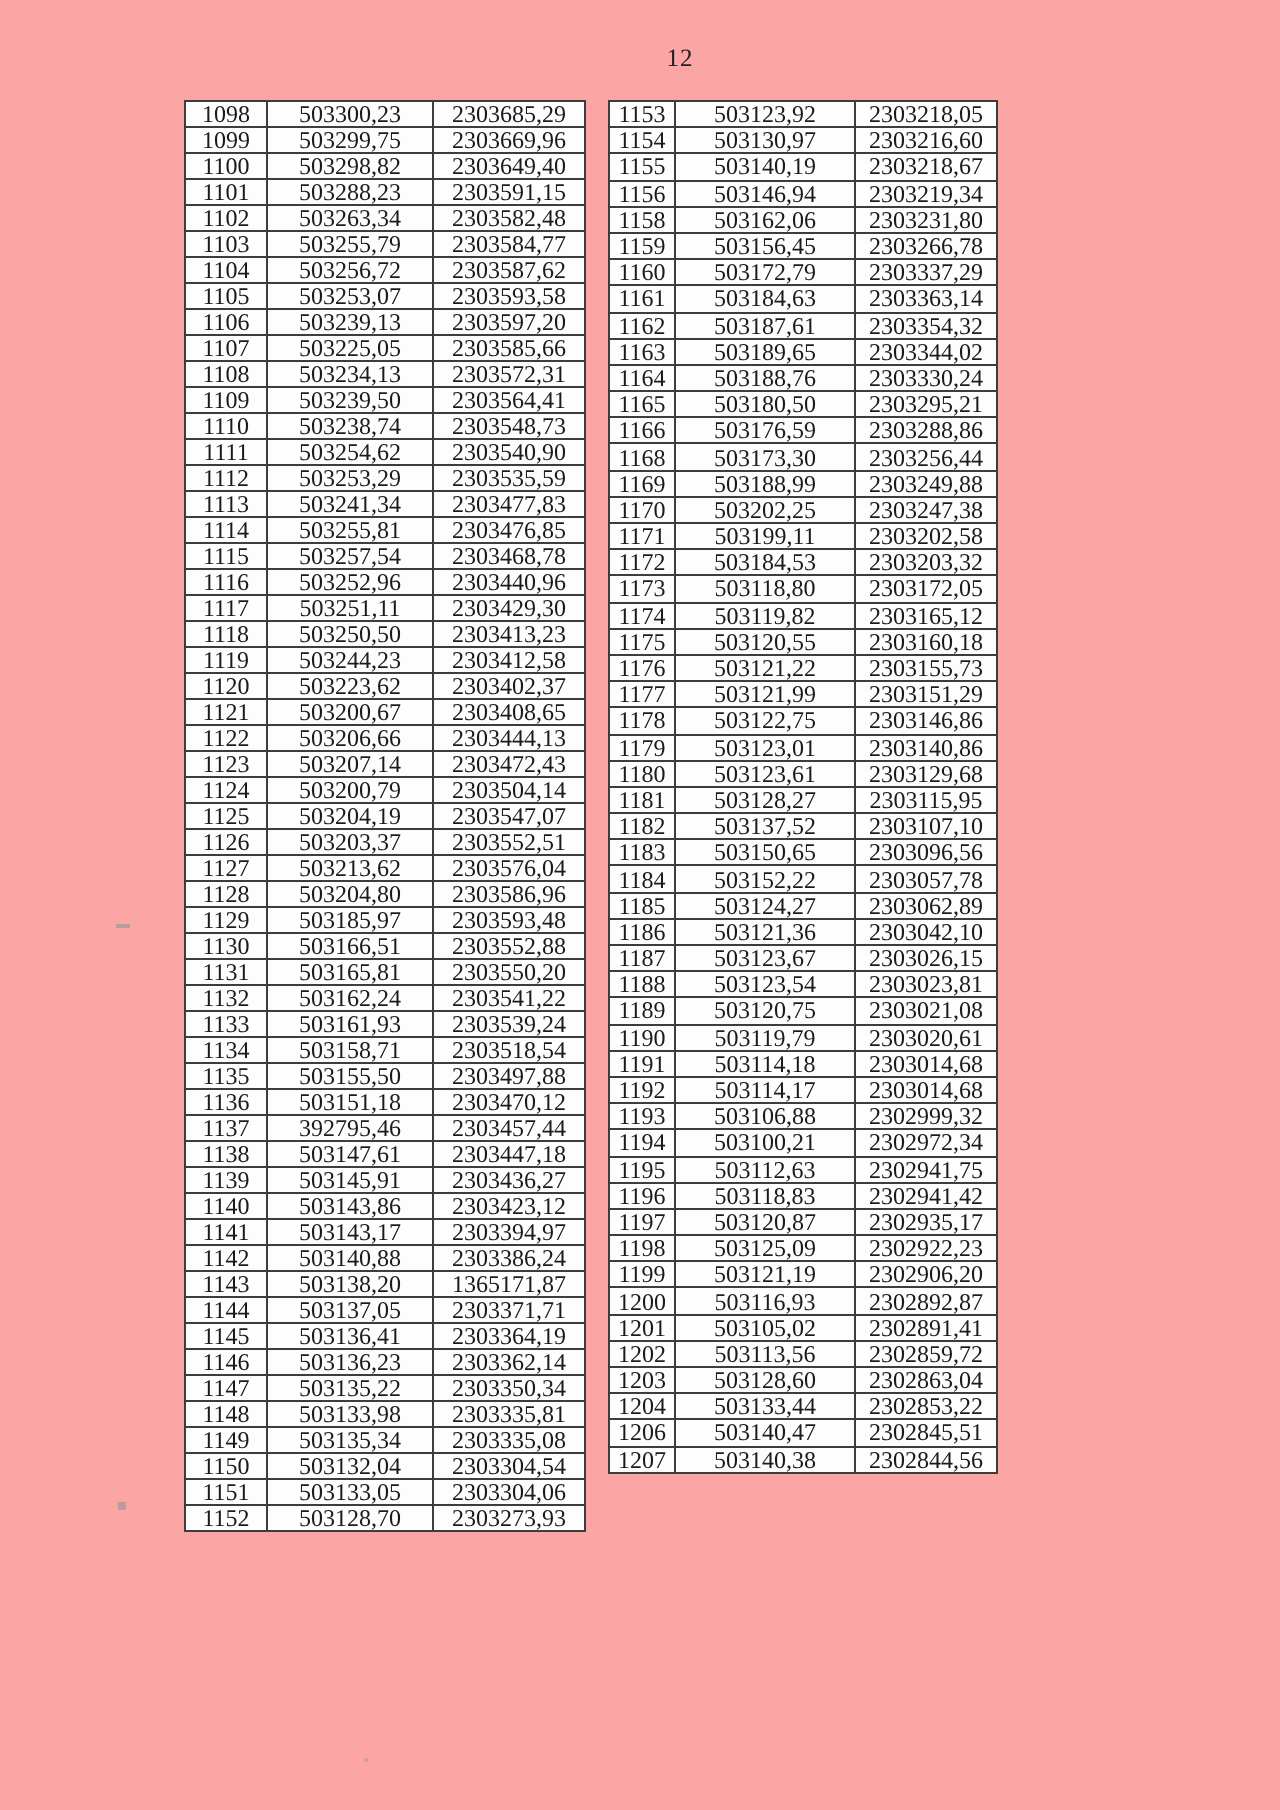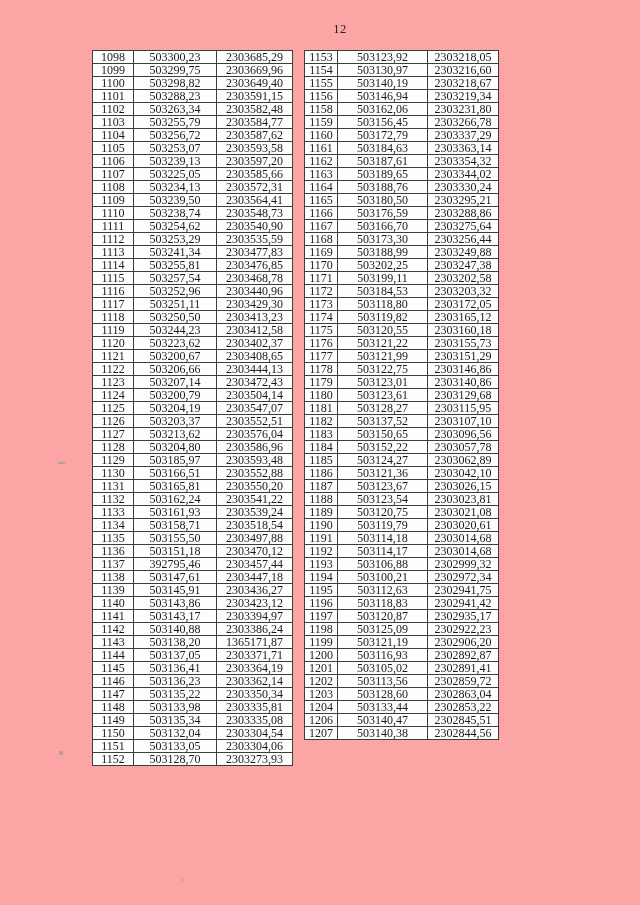--- a/index.html
+++ b/index.html
@@ -420,25 +420,20 @@
           <td>1165</td>
           <td>503180,50</td>
           <td>2303295,21</td>
         </tr>
         <tr>
           <td>1166</td>
           <td>503176,59</td>
           <td>2303288,86</td>
         </tr>
         <tr>
-          <td>1167</td>
-          <td>503166,70</td>
-          <td>2303275,64</td>
-        </tr>
-        <tr>
           <td>1168</td>
           <td>503173,30</td>
           <td>2303256,44</td>
         </tr>
         <tr>
           <td>1169</td>
           <td>503188,99</td>
           <td>2303249,88</td>
         </tr>
         <tr>

